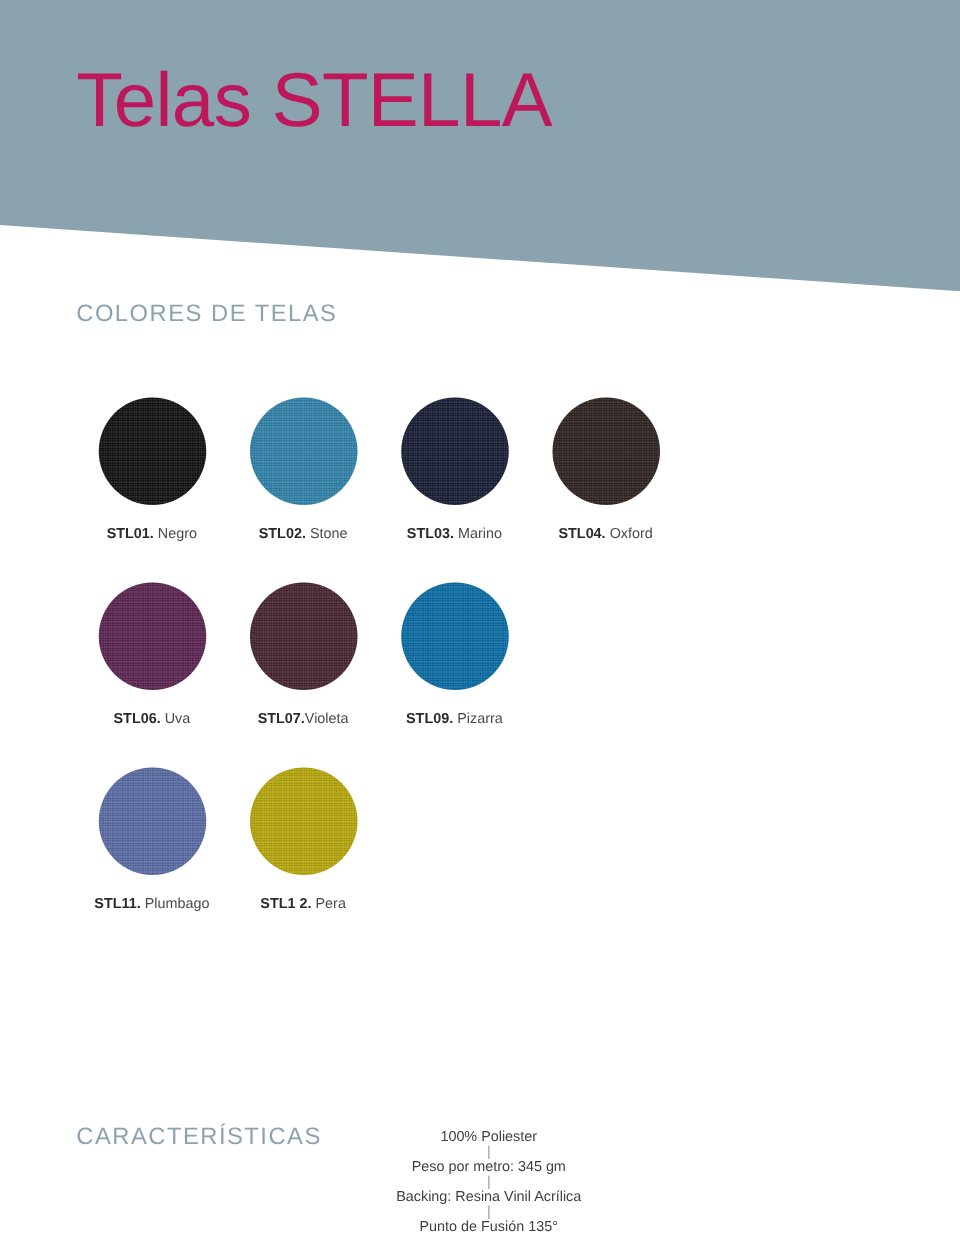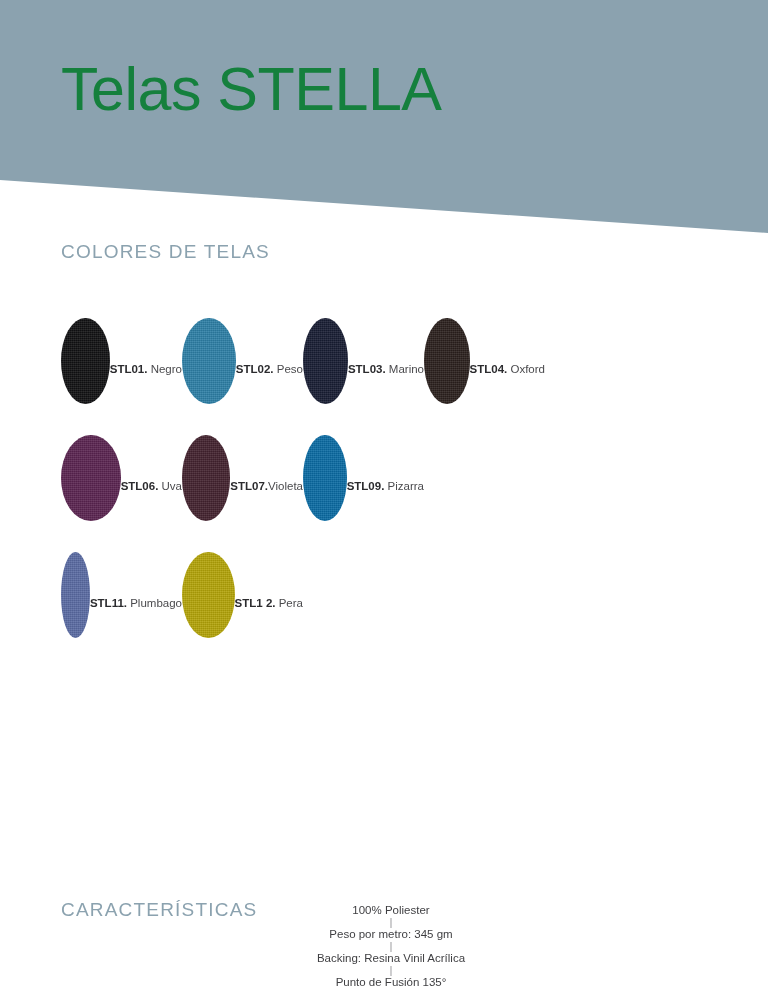--- a/index.html
+++ b/index.html
@@ -22,24 +22,24 @@
     top: 0;
     width: 768px;
     height: 236px;
     background: #8ba2af;
     -webkit-clip-path: polygon(0 0, 768px 0, 768px 233px, 0 180px);
     clip-path: polygon(0 0, 768px 0, 768px 233px, 0 180px);
   }
   .header-title {
     position: absolute;
     left: 61px;
-    top: 57px;
+    top: 48px;
     font-size: 61px;
     font-weight: 300;
-    color: #15803d;
+    color: #be185d;
     letter-spacing: -0.5px;
     line-height: 1.05;
     white-space: nowrap;
   }
 
   
   .section-heading {
     position: absolute;
     left: 61px;
     font-size: 19px;
@@ -61,21 +61,21 @@
   .swatch-row {
     display: flex;
     flex-direction: row;
     align-items: flex-start;
     margin-bottom: 31px;
   }
   .swatch-cell {
     width: 121px;
     margin-right: 0px;
     display: flex;
-    flex-direction: row;
+    flex-direction: column;
     align-items: center;
   }
   .swatch-circle {
     width: 86px;
     height: 86px;
     border-radius: 50%;
     position: relative;
     overflow: hidden;
   }
   
@@ -146,21 +146,21 @@
       <div class="swatch-circle" id="sw-0-0" style="background-color: rgb(17, 17, 19);"></div>
       <div class="swatch-label">
         <span class="swatch-code">STL01.</span>
         <span class="swatch-name">Negro</span>
       </div>
     </div>
     <div class="swatch-cell">
       <div class="swatch-circle" id="sw-0-1" style="background-color: rgb(45, 127, 166);"></div>
       <div class="swatch-label">
         <span class="swatch-code">STL02.</span>
-        <span class="swatch-name">Peso</span>
+        <span class="swatch-name">Stone</span>
       </div>
     </div>
     <div class="swatch-cell">
       <div class="swatch-circle" id="sw-0-2" style="background-color: rgb(24, 29, 51);"></div>
       <div class="swatch-label">
         <span class="swatch-code">STL03.</span>
         <span class="swatch-name">Marino</span>
       </div>
     </div>
     <div class="swatch-cell">

